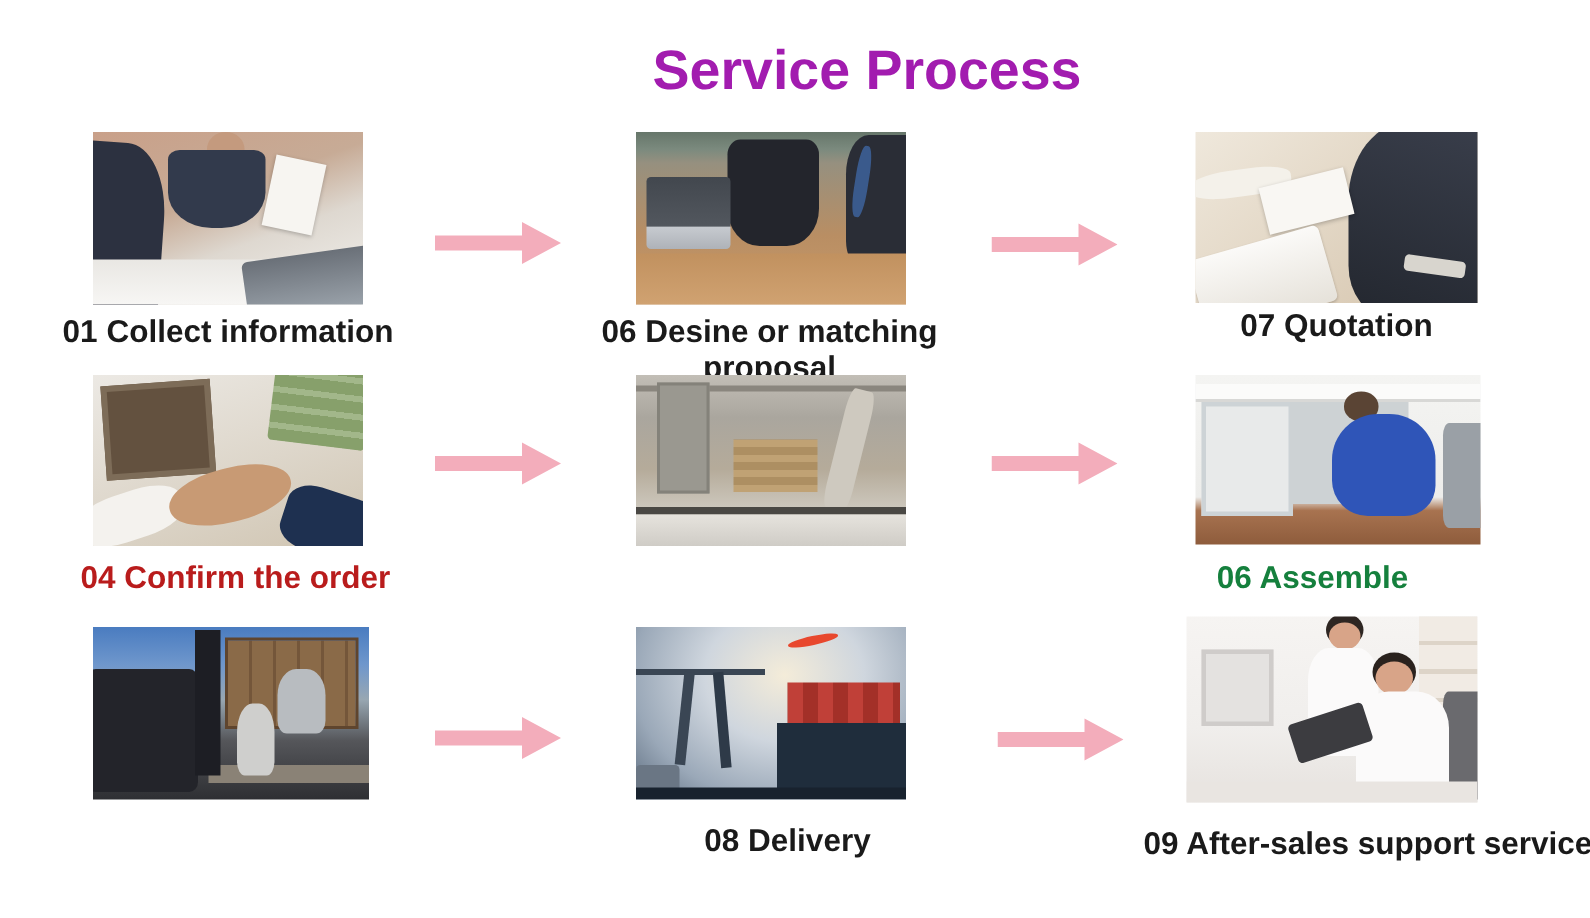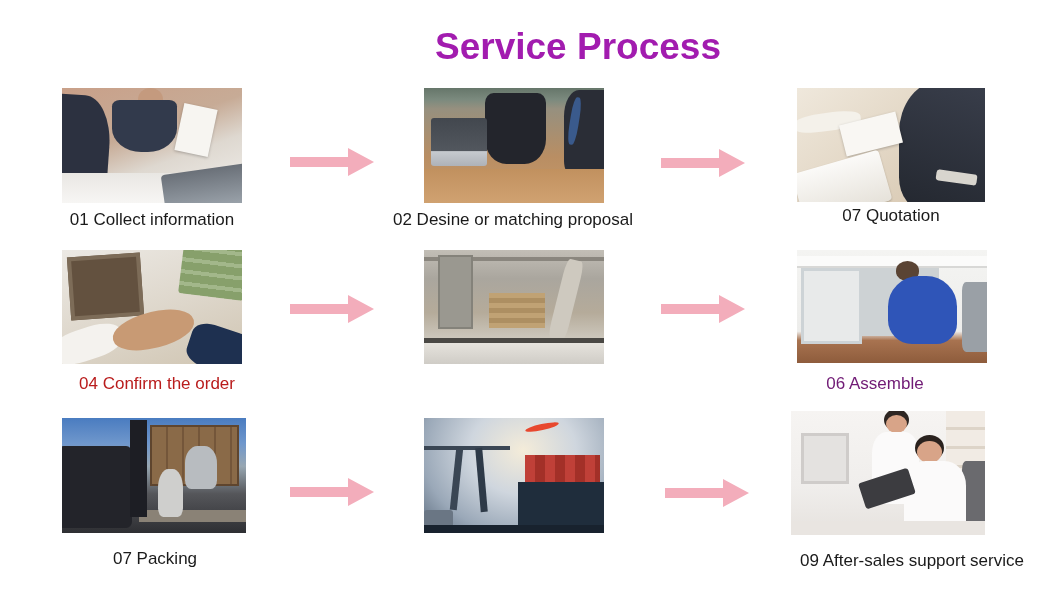--- a/index.html
+++ b/index.html
@@ -2,21 +2,21 @@
 <html><head>
 <meta charset="utf-8">
 <style>
   html,body{margin:0;padding:0;background:#ffffff;}
   .canvas{position:relative;width:1060px;height:612px;background:#ffffff;overflow:hidden;
           font-family:"Liberation Sans",sans-serif;}
   .title{position:absolute;left:0;top:26px;width:1060px;text-align:center;
          font-size:37px;font-weight:bold;color:#111111;letter-spacing:0px;}
   .photo{position:absolute;overflow:hidden;}
   .photo .sh{position:absolute;}
-  .caption{position:absolute;font-size:17px;font-weight:normal;color:#1a1a1a;text-align:center;}
+  .caption{position:absolute;font-size:21px;font-weight:bold;color:#1a1a1a;text-align:center;}
   .arrow{position:absolute;width:84px;height:30px;}
   .arrow svg{display:block;width:100%;height:100%;}
 
   
   .p1{background:linear-gradient(160deg,#c9a089 0%,#c7ab96 40%,#ded8d0 62%,#f3f2ef 100%);}
   .p1 .m-head{left:42%;top:0;width:14%;height:20%;background:#c49a7e;border-radius:50% 50% 45% 45%;}
   .p1 .m-suit{left:28%;top:10%;width:36%;height:46%;background:#323a4c;border-radius:12% 12% 45% 45%;}
   .p1 .l-suit{left:-8%;top:6%;width:34%;height:96%;background:#2c3140;border-radius:0 45% 0 0;transform:rotate(4deg);}
   .p1 .paper{right:16%;top:16%;width:19%;height:42%;background:#f7f5f1;transform:rotate(12deg);box-shadow:0 1px 3px rgba(0,0,0,.25);}
   .p1 .desk{left:0;bottom:0;width:100%;height:26%;background:linear-gradient(180deg,#e9e7e3,#f7f6f4);}
@@ -132,21 +132,21 @@
   </div>
   <div class="photo p3" style="left:797px;top:88px;width:188px;height:114px;">
     <div class="sh suit"></div>
     <div class="sh arm"></div>
     <div class="sh paper"></div>
     <div class="sh laptop"></div>
     <div class="sh tablet"></div>
   </div>
 
   <div class="caption" style="left: 32px; top: 210px; width: 240px; color: rgb(26, 26, 26);">01 Collect information</div>
-  <div class="caption" style="left: 363px; top: 210px; width: 300px; color: rgb(26, 26, 26);">02 Desine or matching proposal</div>
+  <div class="caption" style="left: 363px; top: 210px; width: 300px; color: rgb(26, 26, 26);">06 Desine or matching proposal</div>
   <div class="caption" style="left: 791px; top: 206px; width: 200px; color: rgb(26, 26, 26);">07 Quotation</div>
 
   <div class="photo p4" style="left:62px;top:250px;width:180px;height:114px;">
     <div class="sh frame"></div>
     <div class="sh money"></div>
     <div class="sh arm-w"></div>
     <div class="sh arm-n"></div>
     <div class="sh hands"></div>
   </div>
   <div class="arrow" style="left:290px;top:294px;">
@@ -170,21 +170,21 @@
   <div class="photo p6" style="left:797px;top:250px;width:190px;height:113px;">
     <div class="sh counter"></div>
     <div class="sh cab"></div>
     <div class="sh inter"></div>
     <div class="sh chair"></div>
     <div class="sh head"></div>
     <div class="sh worker"></div>
   </div>
 
   <div class="caption" style="left: 37px; top: 374px; width: 240px; color: #b91c1c;">04 Confirm the order</div>
-  <div class="caption" style="left: 775px; top: 374px; width: 200px; color: #701a75;">06 Assemble</div>
+  <div class="caption" style="left: 775px; top: 374px; width: 200px; color: #15803d;">06 Assemble</div>
 
   <div class="photo p7" style="left:62px;top:418px;width:184px;height:115px;">
     <div class="sh crates"></div>
     <div class="sh bed"></div>
     <div class="sh fork"></div>
     <div class="sh mast"></div>
     <div class="sh w1"></div>
     <div class="sh w2"></div>
   </div>
   <div class="arrow" style="left:290px;top:477px;">
@@ -212,16 +212,16 @@
     <div class="sh monitor"></div>
     <div class="sh w-head"></div>
     <div class="sh w-body"></div>
     <div class="sh chair"></div>
     <div class="sh m-head"></div>
     <div class="sh m-body"></div>
     <div class="sh folder"></div>
     <div class="sh desk"></div>
   </div>
 
-  <div class="caption" style="left: 55px; top: 549px; width: 200px; color: rgb(26, 26, 26);">07 Packing</div>
+  <div class="caption" style="left: 425px; top: 549px; width: 200px; color: rgb(26, 26, 26);">08 Delivery</div>
   <div class="caption" style="left: 762px; top: 551px; width: 300px; color: rgb(26, 26, 26);">09 After-sales support service</div>
 
 </div>
 
 </body></html>

